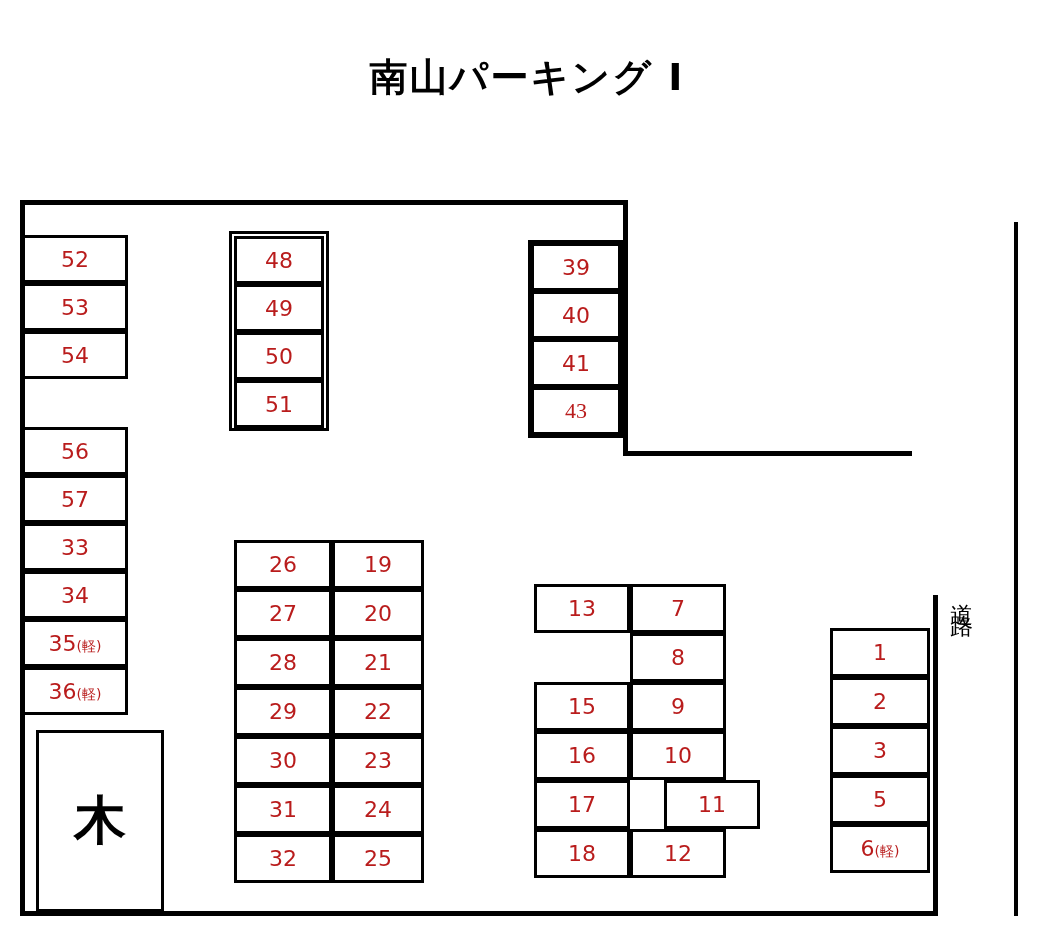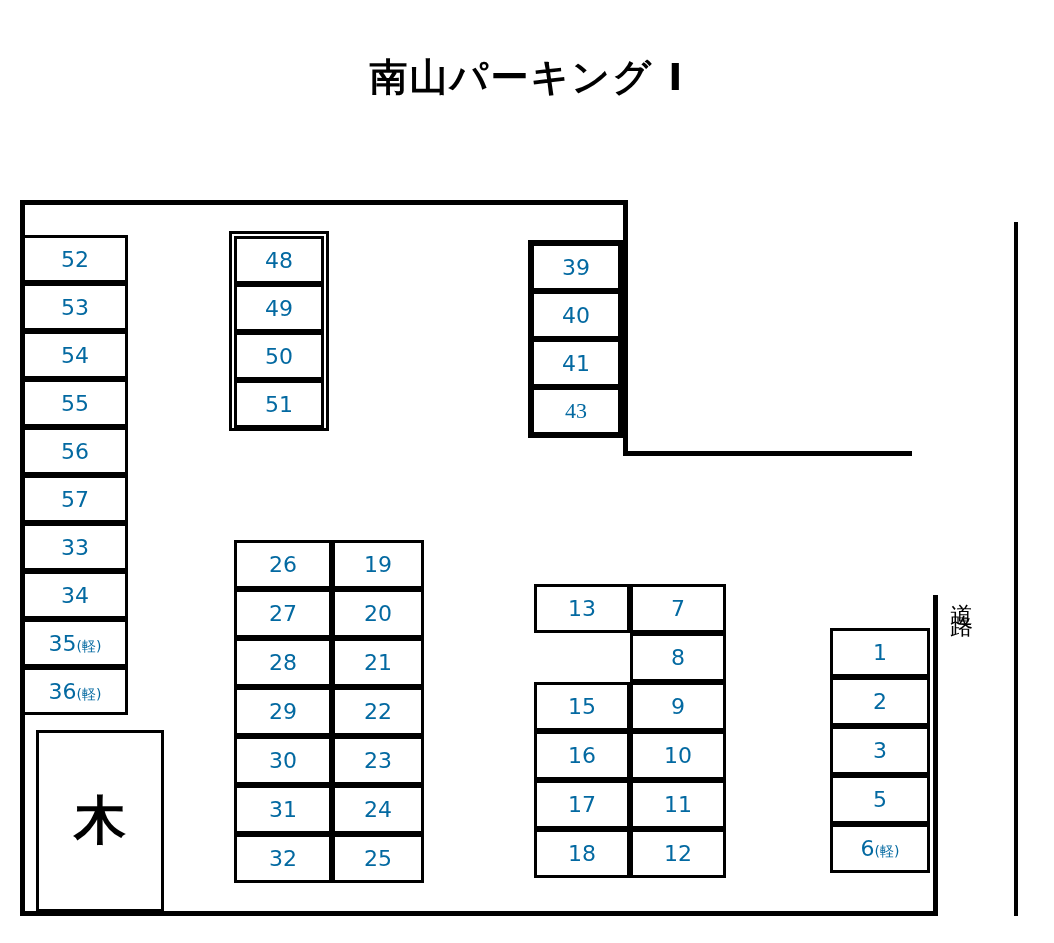--- a/index.html
+++ b/index.html
@@ -39,21 +39,21 @@
   .cell {
     position: absolute;
     box-sizing: border-box;
     border: 3px solid #000000;
     display: flex;
     align-items: center;
     justify-content: center;
     font-size: 22px;
     font-family: "DejaVu Sans", sans-serif;
     background: #ffffff;
-    color: #0369a1;
+    color: #b91c1c;
     white-space: nowrap;
   }
   .cell .sub {
     font-size: 14px;
     vertical-align: baseline;
   }
   
   .blockbox {
     position: absolute;
     box-sizing: border-box;
@@ -101,23 +101,20 @@
 
   <div class="cell" style="left:22px; top:235px; width:106px; height:48px;">
       <span>52</span>
     </div>
   <div class="cell" style="left:22px; top:283px; width:106px; height:48px;">
       <span>53</span>
     </div>
   <div class="cell" style="left:22px; top:331px; width:106px; height:48px;">
       <span>54</span>
     </div>
-  <div class="cell" style="left:22px; top:379px; width:106px; height:48px;">
-      <span>55</span>
-    </div>
   <div class="cell" style="left:22px; top:427px; width:106px; height:48px;align-items:center;">
       <span>56</span>
     </div>
   <div class="cell" style="left:22px; top:475px; width:106px; height:48px;">
       <span>57</span>
     </div>
   <div class="cell" style="left:22px; top:523px; width:106px; height:48px;">
       <span>33</span>
     </div>
   <div class="cell" style="left:22px; top:571px; width:106px; height:48px;">
@@ -227,21 +224,21 @@
     </div>
   <div class="cell" style="left:630px; top:633px; width:96px; height:49px;">
       <span>8</span>
     </div>
   <div class="cell" style="left:630px; top:682px; width:96px; height:49px;">
       <span>9</span>
     </div>
   <div class="cell" style="left:630px; top:731px; width:96px; height:49px;">
       <span>10</span>
     </div>
-  <div class="cell" style="left:630px; top:780px; width:96px; height:49px;">
+  <div class="cell" style="left:664px; top:780px; width:96px; height:49px;">
       <span>11</span>
     </div>
   <div class="cell" style="left:630px; top:829px; width:96px; height:49px;">
       <span>12</span>
     </div>
 
   <div class="cell" style="left:830px; top:628px; width:100px; height:49px;">
       <span>1</span>
     </div>
   <div class="cell" style="left:830px; top:677px; width:100px; height:49px;">

